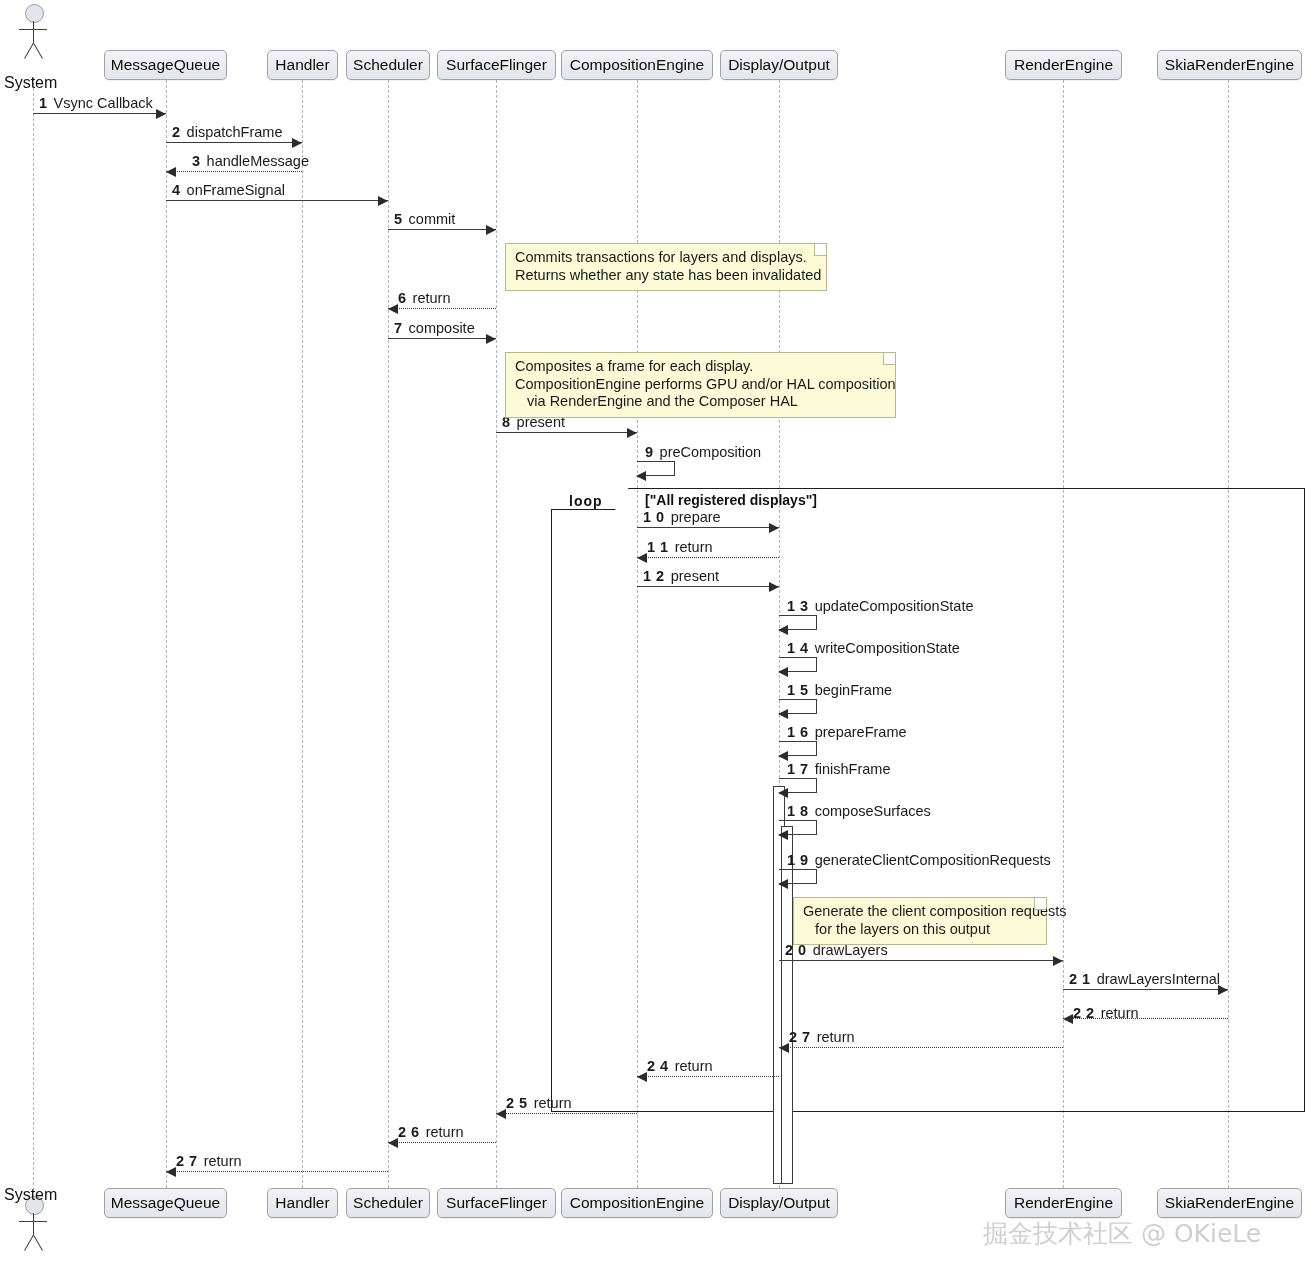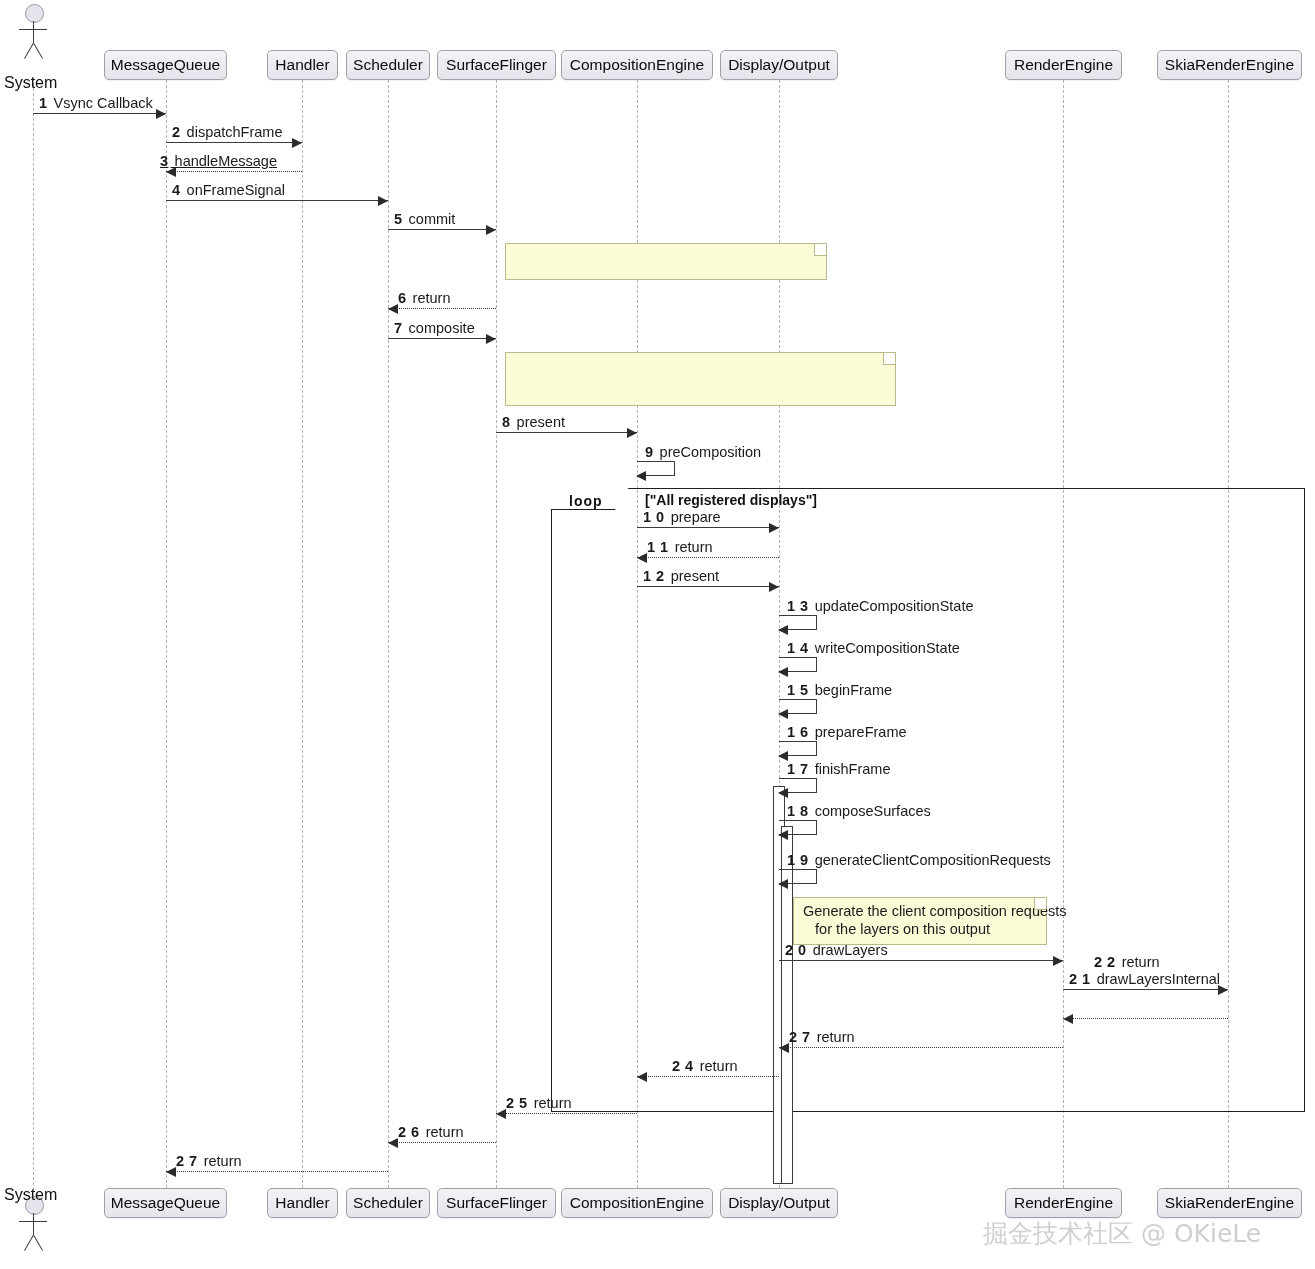--- a/index.html
+++ b/index.html
@@ -98,21 +98,21 @@
     </div>
   <div id="layer-messages">
       <div class="msgline solid" style="left:33px;top:113px;width:133px;"></div>
       <div class="arrowR" style="left:156px;top:108.5px;"></div>
       <div class="msgtext" style="left:39px;top:96px;"><b>1</b><span> Vsync Callback</span></div>
       <div class="msgline solid" style="left:166px;top:142px;width:136px;"></div>
       <div class="arrowR" style="left:292px;top:137.5px;"></div>
       <div class="msgtext" style="left:172px;top:125px;"><b>2</b><span> dispatchFrame</span></div>
       <div class="msgline dashed" style="left:166px;top:171px;width:136px;"></div>
       <div class="arrowL" style="left:166px;top:166.5px;"></div>
-      <div class="msgtext" style="left:160px;top:154px;text-decoration:underline;"><b>3</b><span> handleMessage</span></div>
+      <div class="msgtext" style="left:192px;top:154px;"><b>3</b><span> handleMessage</span></div>
       <div class="msgline solid" style="left:166px;top:200px;width:222px;"></div>
       <div class="arrowR" style="left:378px;top:195.5px;"></div>
       <div class="msgtext" style="left:172px;top:183px;"><b>4</b><span> onFrameSignal</span></div>
       <div class="msgline solid" style="left:388px;top:229px;width:108px;"></div>
       <div class="arrowR" style="left:486px;top:224.5px;"></div>
       <div class="msgtext" style="left:394px;top:212px;"><b>5</b><span> commit</span></div>
       <div class="msgline dashed" style="left:388px;top:308px;width:108px;"></div>
       <div class="arrowL" style="left:388px;top:303.5px;"></div>
       <div class="msgtext" style="left:398px;top:291px;"><b>6</b><span> return</span></div>
       <div class="msgline solid" style="left:388px;top:338px;width:108px;"></div>
@@ -155,40 +155,43 @@
       <div class="arrowL" style="left:778px;top:879px;"></div>
       <div class="msgtext" style="left:787px;top:853px;"><b>1 9</b><span> generateClientCompositionRequests</span></div>
       <div class="msgline solid" style="left:779px;top:960px;width:284px;"></div>
       <div class="arrowR" style="left:1053px;top:955.5px;"></div>
       <div class="msgtext" style="left:785px;top:943px;"><b>2 0</b><span> drawLayers</span></div>
       <div class="msgline solid" style="left:1063px;top:989px;width:165px;"></div>
       <div class="arrowR" style="left:1218px;top:984.5px;"></div>
       <div class="msgtext" style="left:1069px;top:972px;"><b>2 1</b><span> drawLayersInternal</span></div>
       <div class="msgline dashed" style="left:1063px;top:1018px;width:165px;"></div>
       <div class="arrowL" style="left:1063px;top:1013.5px;"></div>
-      <div class="msgtext" style="left:1073px;top:955px;margin-left:21px;"><b>2 2</b><span> return</span></div>
+      <div class="msgtext" style="left:1073px;top:1006px;"><b>2 2</b><span> return</span></div>
       <div class="msgline dashed" style="left:779px;top:1047px;width:284px;"></div>
       <div class="arrowL" style="left:779px;top:1042.5px;"></div>
       <div class="msgtext" style="left:789px;top:1030px;"><b>2 7</b><span> return</span></div>
       <div class="msgline dashed" style="left:637px;top:1076px;width:142px;"></div>
       <div class="arrowL" style="left:637px;top:1071.5px;"></div>
-      <div class="msgtext" style="left:647px;top:1059px;margin-left:25px;"><b>2 4</b><span> return</span></div>
+      <div class="msgtext" style="left:647px;top:1059px;"><b>2 4</b><span> return</span></div>
       <div class="msgline dashed" style="left:496px;top:1113px;width:141px;"></div>
       <div class="arrowL" style="left:496px;top:1108.5px;"></div>
       <div class="msgtext" style="left:506px;top:1096px;"><b>2 5</b><span> return</span></div>
       <div class="msgline dashed" style="left:388px;top:1142px;width:108px;"></div>
       <div class="arrowL" style="left:388px;top:1137.5px;"></div>
       <div class="msgtext" style="left:398px;top:1125px;"><b>2 6</b><span> return</span></div>
       <div class="msgline dashed" style="left:166px;top:1171px;width:222px;"></div>
       <div class="arrowL" style="left:166px;top:1166.5px;"></div>
       <div class="msgtext" style="left:176px;top:1154px;"><b>2 7</b><span> return</span></div>
     </div>
   <div id="layer-notes">
-      <div class="note" style="left:505px;top:243px;width:322px;min-height:37px;"><div class="fold"></div></div>
-      <div class="note" style="left:505px;top:352px;width:391px;min-height:54px;"><div class="fold"></div></div>
+      <div class="note" style="left:505px;top:243px;width:322px;min-height:37px;"><span>Commits transactions for layers and displays.
+Returns whether any state has been invalidated</span><div class="fold"></div></div>
+      <div class="note" style="left:505px;top:352px;width:391px;min-height:54px;"><span>Composites a frame for each display.
+CompositionEngine performs GPU and/or HAL composition
+   via RenderEngine and the Composer HAL</span><div class="fold"></div></div>
       <div class="note" style="left:793px;top:897px;width:254px;min-height:37px;"><span>Generate the client composition requests
    for the layers on this output</span><div class="fold"></div></div>
     </div>
   <div id="layer-participants">
       <div class="plabel" style="left:104px;top:50px;width:123px;">
         <span>MessageQueue</span>
       </div>
       <div class="plabel" style="left:104px;top:1188px;width:123px;">
         <span>MessageQueue</span>
       </div>

